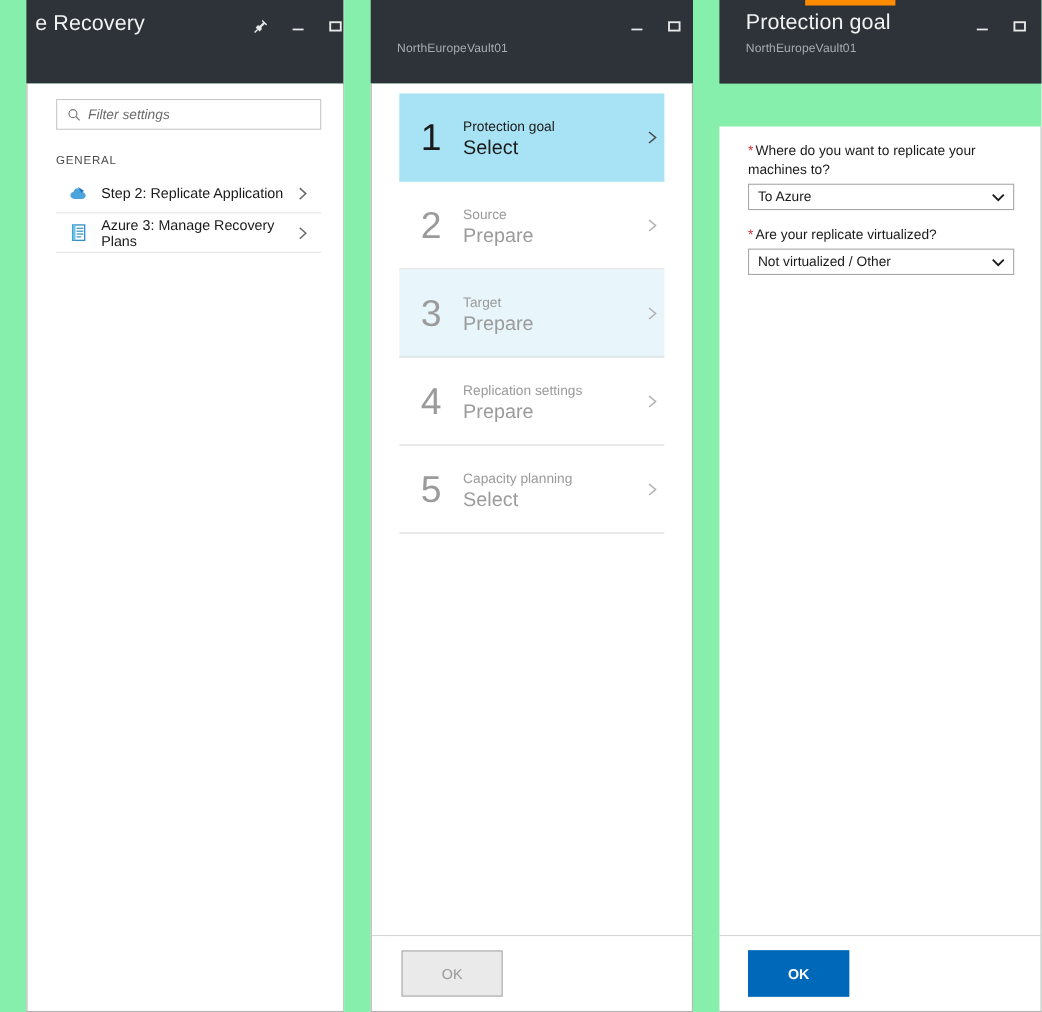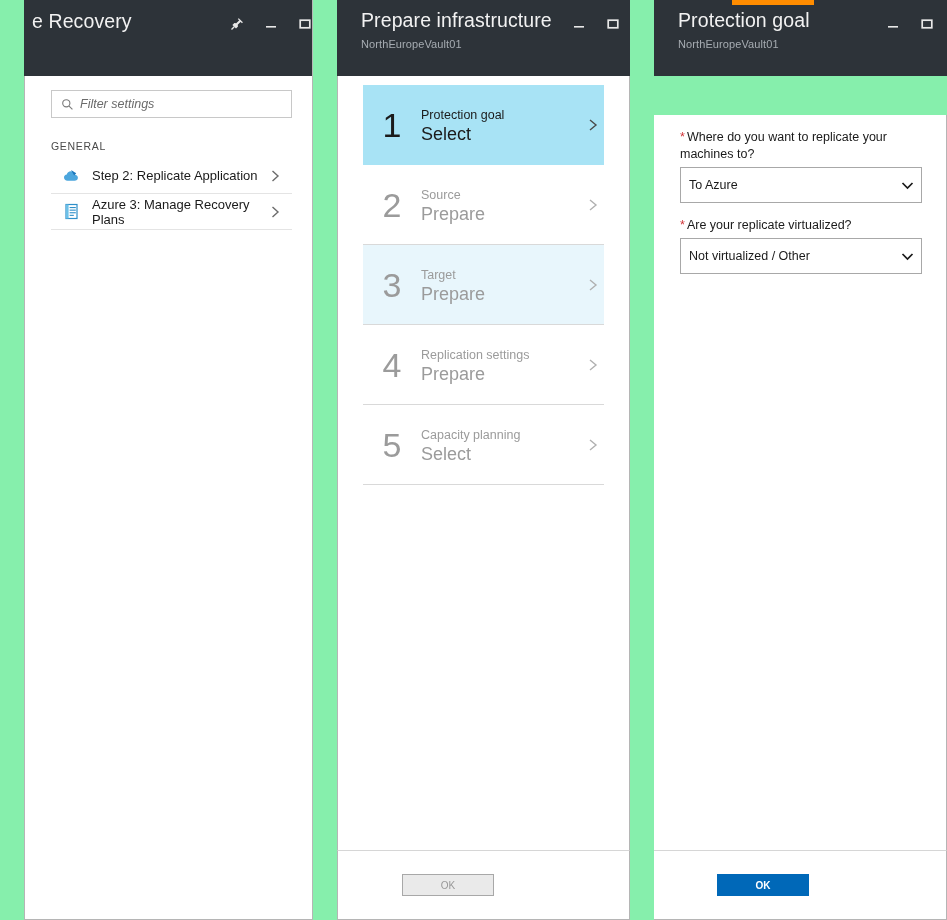--- a/index.html
+++ b/index.html
@@ -190,26 +190,25 @@
   .step.active .step-sub { color: #1b1b1b; }
   .step-chev {
     flex: 0 0 22px;
     color: #b0b0b0;
     display: flex; align-items: center; justify-content: center;
   }
   .step.active .step-chev { color: #4a4a4a; }
 
   .btn {
     font-family: "Liberation Sans", sans-serif;
-    font-size: 10px;
-    height: 22px;
+    font-size: 13px;
+    height: 42px;
     min-width: 92px;
     border: 1px solid #a8a8a8;
     cursor: default;
-    margin-left: 37px;
   }
   .btn.disabled {
     background: #eaeaea;
     color: #989898;
   }
   .btn.primary {
     background: #0068b8;
     border: 1px solid #0068b8;
     color: #ffffff;
     font-weight: bold;
@@ -235,21 +234,21 @@
   .field { margin-bottom: 14px; }
   .field-label {
     font-size: 12.5px;
     color: #1a1a1a;
     line-height: 17px;
     margin-bottom: 4px;
   }
   .req { color: #d13438; margin-right: 2px; }
   .select-wrap {
     position: relative;
-    height: 36px;
+    height: 24px;
     border: 1px solid #a8a8a8;
     background: #ffffff;
     display: flex;
     align-items: center;
     padding: 0 26px 0 8px;
   }
   .select-val { font-size: 12.5px; color: #1a1a1a; }
   .select-caret {
     position: absolute;
     right: 7px; top: 0; bottom: 0;
@@ -351,21 +350,20 @@
               </svg>
           </span>
         </div>
 
       </div>
     </div>
   </div>
 
   <div class="blade" id="blade-mid">
     <div class="blade-header">
-      <div class="blade-title">Prepare infrastructure</div>
       <div class="blade-subtitle">NorthEuropeVault01</div>
       <div class="win-ctrls">
         <div class="wbtn">
           <svg width="14" height="14" viewBox="0 0 14 14">
               <rect x="2" y="9" width="10" height="1.6" fill="#e8e8e8"></rect>
             </svg>
         </div>
         <div class="wbtn">
           <svg width="14" height="14" viewBox="0 0 14 14">
               <rect x="2.2" y="3.2" width="9.6" height="7.6" fill="none" stroke="#e8e8e8" stroke-width="1.7"></rect>

